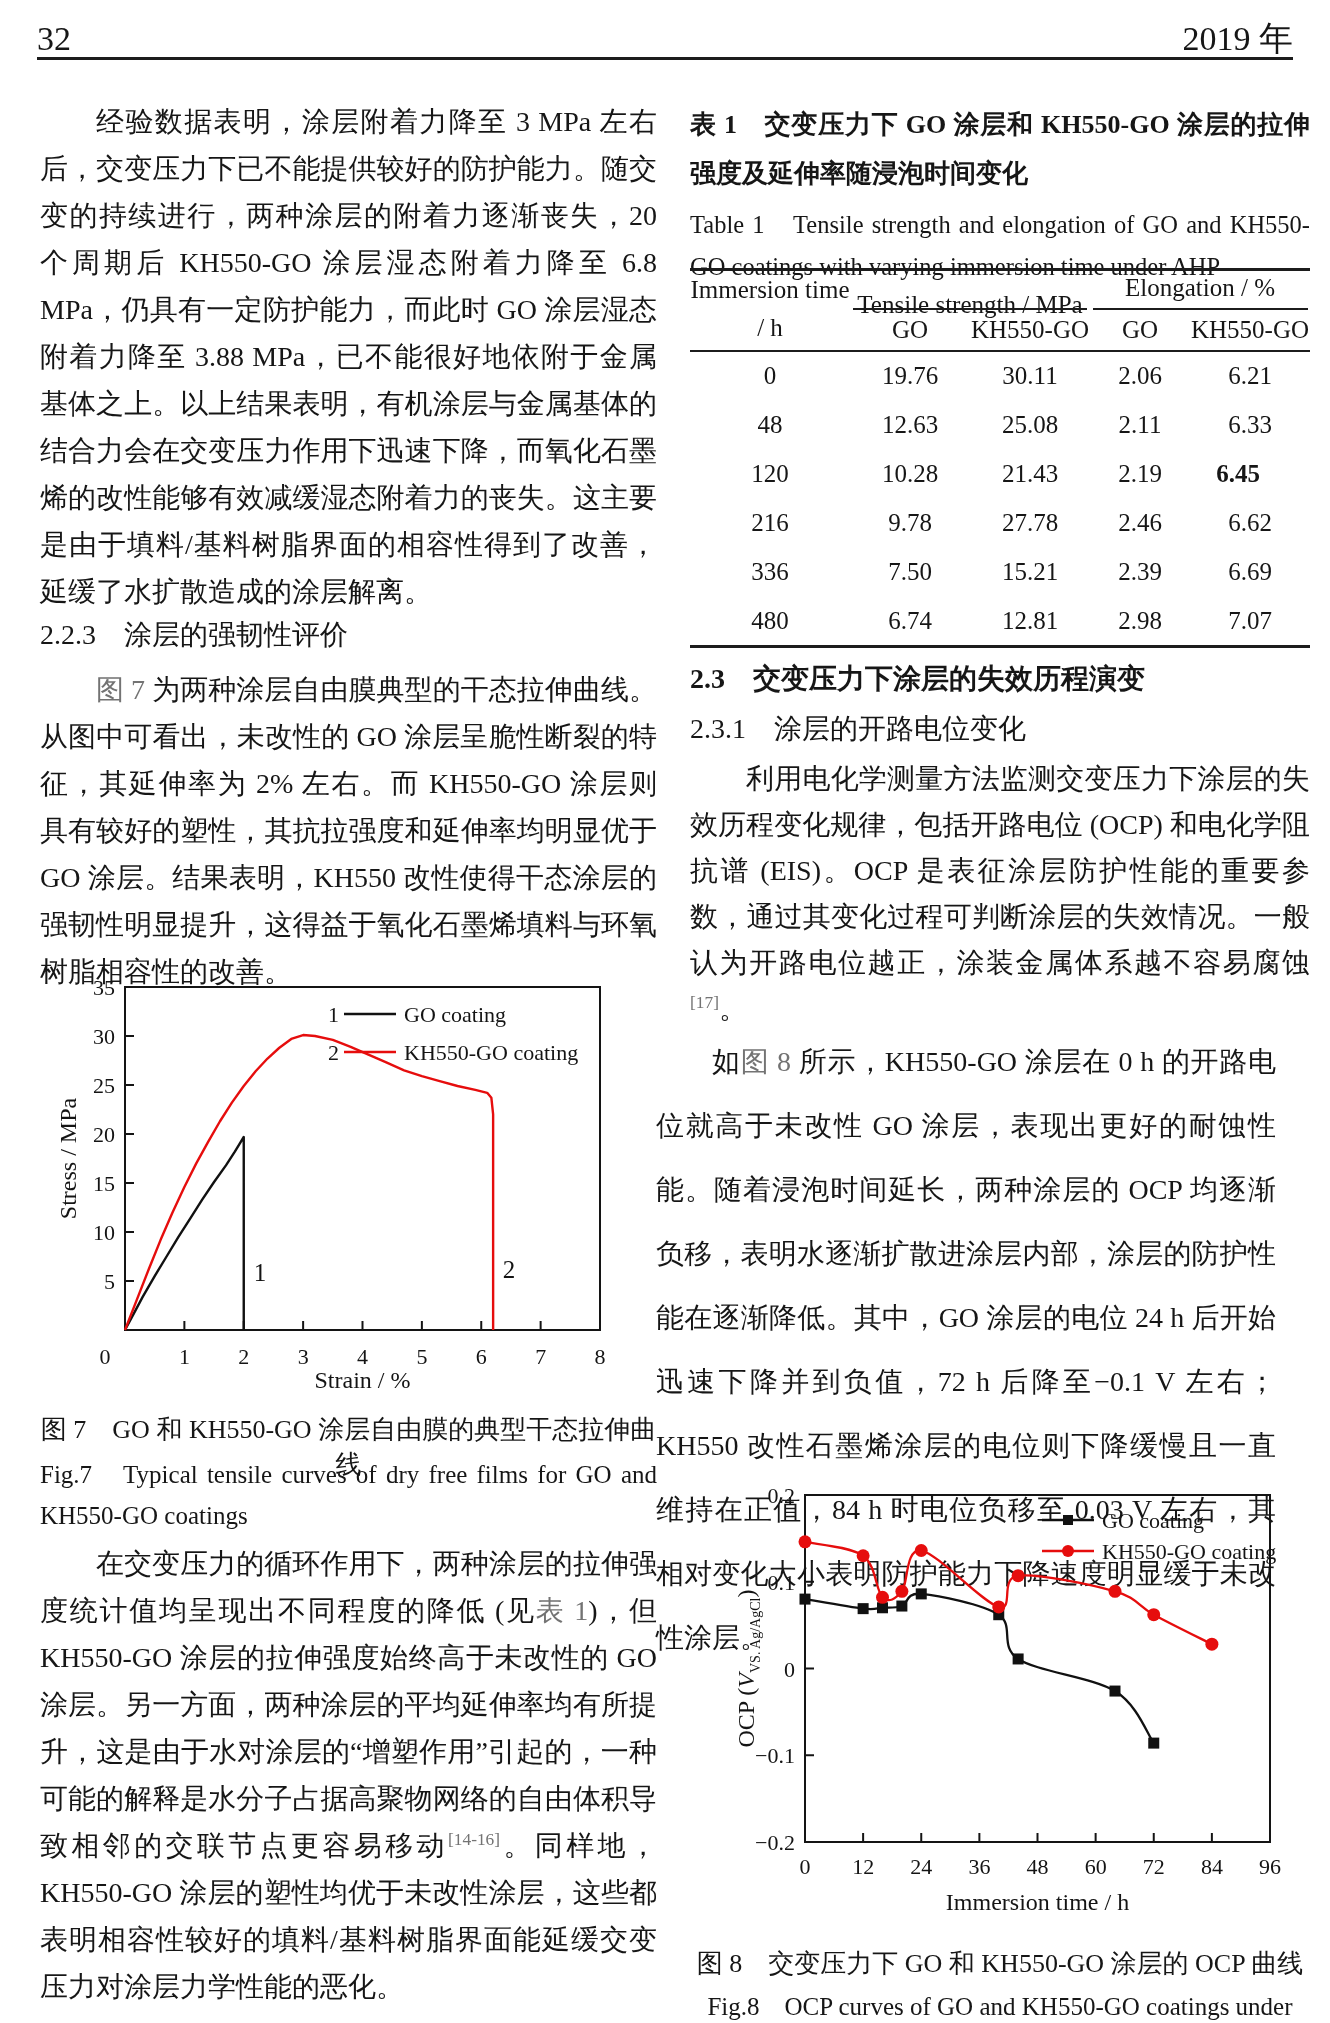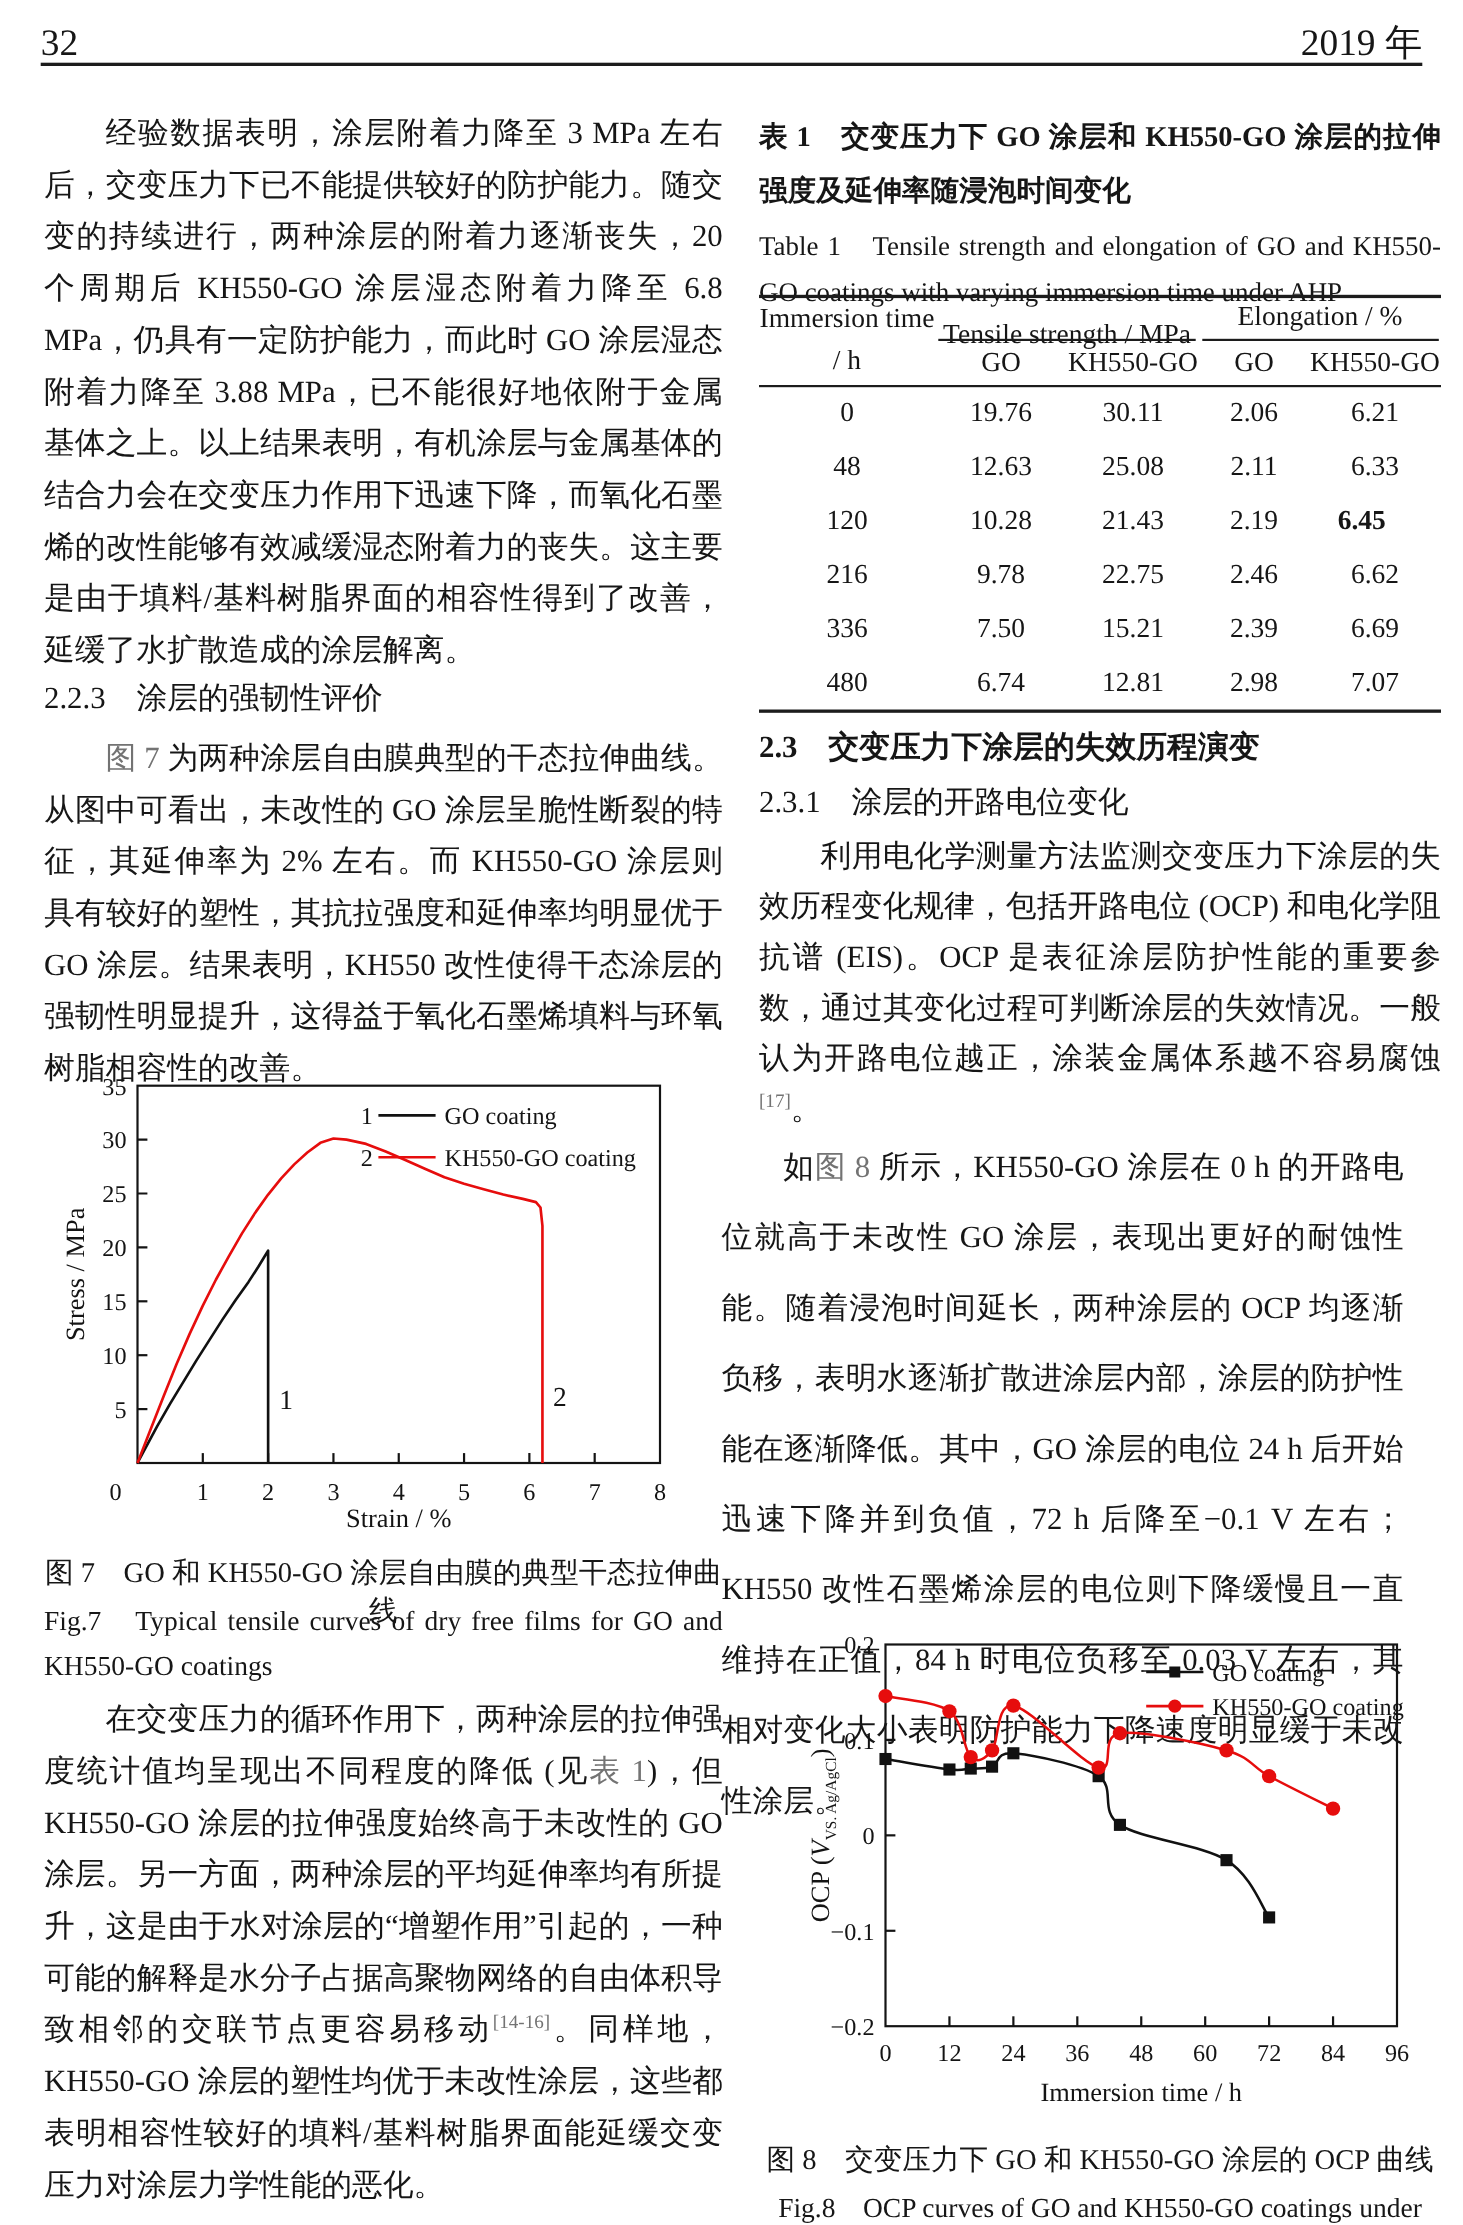--- a/index.html
+++ b/index.html
@@ -130,21 +130,21 @@
       <div class="tbl-body-row" style="top: 181px;">
         <span style="left: 0px; width: 160px;">120</span>
         <span style="left: 160px; width: 120px;">10.28</span>
         <span style="left: 280px; width: 120px;">21.43</span>
         <span style="left: 400px; width: 100px;">2.19</span>
         <span style="left: 488px; width: 120px; font-weight: bold;">6.45</span>
       </div>
       <div class="tbl-body-row" style="top: 230px;">
         <span style="left: 0px; width: 160px;">216</span>
         <span style="left: 160px; width: 120px;">9.78</span>
-        <span style="left: 280px; width: 120px;">22.75</span>
+        <span style="left: 280px; width: 120px;">27.78</span>
         <span style="left: 400px; width: 100px;">2.46</span>
         <span style="left: 500px; width: 120px;">6.62</span>
       </div>
       <div class="tbl-body-row" style="top: 279px;">
         <span style="left: 0px; width: 160px;">336</span>
         <span style="left: 160px; width: 120px;">7.50</span>
         <span style="left: 280px; width: 120px;">15.21</span>
         <span style="left: 400px; width: 100px;">2.39</span>
         <span style="left: 500px; width: 120px;">6.69</span>
       </div>

